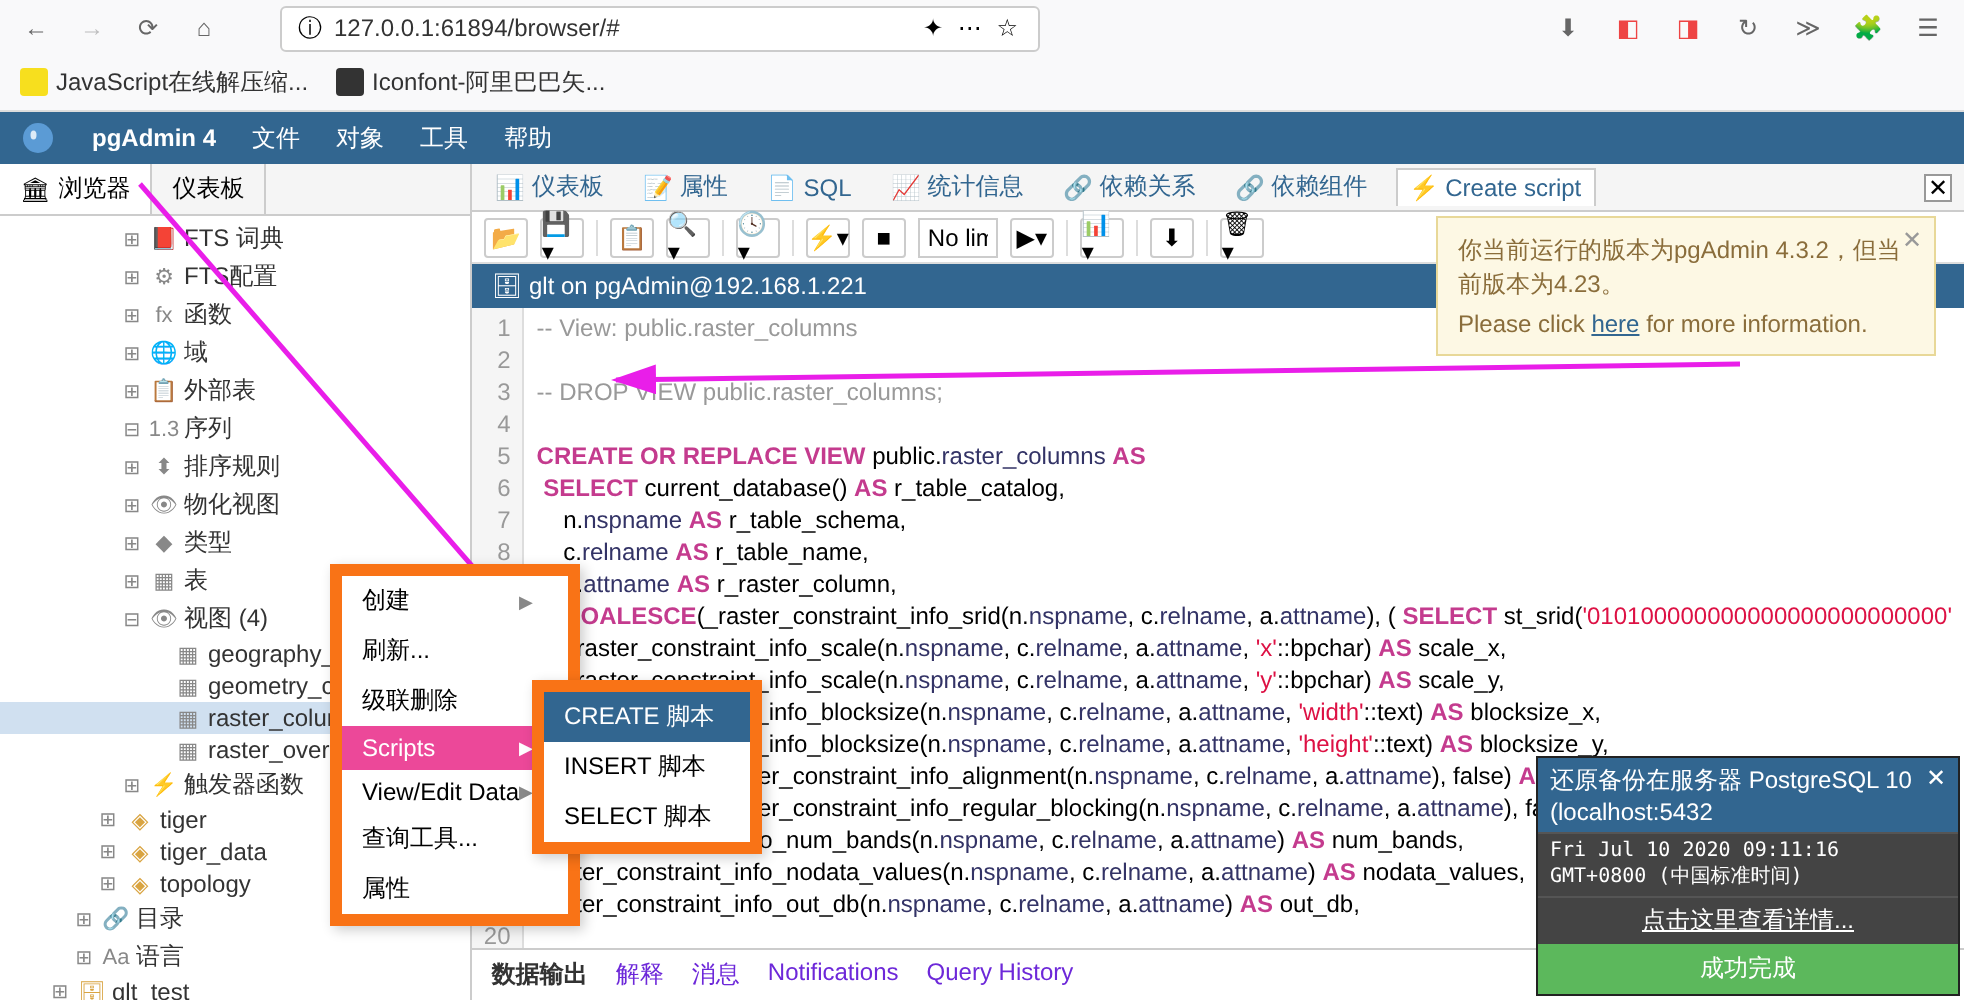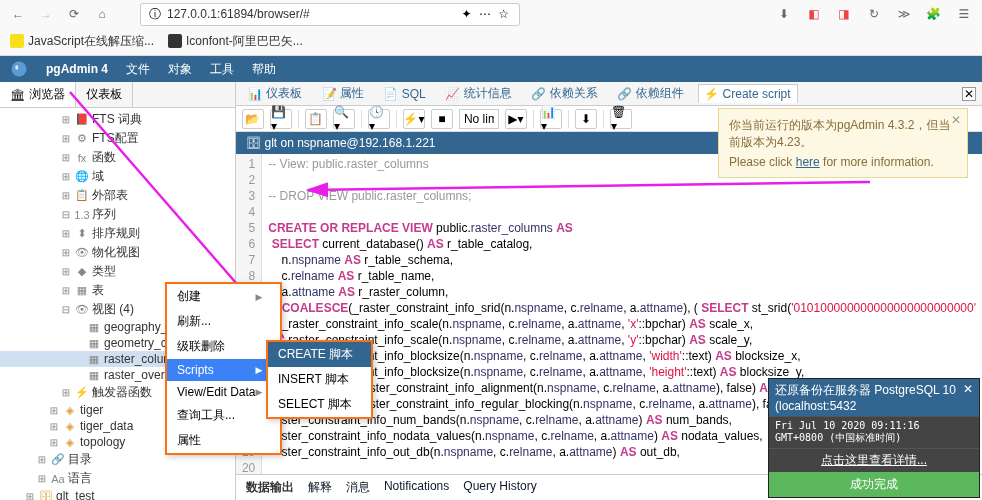--- a/index.html
+++ b/index.html
@@ -43,26 +43,26 @@
 .editor{flex:1;display:flex;background:#fff;overflow:auto;font-family:Consolas,monospace}
 .gutter{background:#f5f5f5;border-right:1px solid #ddd;text-align:right;padding:2px 6px;color:#999;user-select:none}
 .gutter div{height:16px;line-height:16px}
 .code{padding:2px 6px;flex:1}
 .code-line{height:16px;line-height:16px;white-space:pre}
 .kw{color:#c43b8e;font-weight:bold}
 .str{color:#d14}
 .cmt{color:#999}
 .ident{color:#336}
 .bottom-tabs{display:flex;border-top:1px solid #ccc;background:#fff;padding:4px 10px;gap:14px}
-.btab{color:#0f172a;cursor:pointer}
+.btab{color:#6d28d9;cursor:pointer}
 .btab.active{color:#333;font-weight:bold}
-.ctx-menu{position:absolute;background:#fff;border:2px solid #f97316;box-shadow:2px 2px 6px rgba(0,0,0,0.2);z-index:20;min-width:100px}
+.ctx-menu{position:absolute;background:#fff;border:6px solid #f97316;box-shadow:2px 2px 6px rgba(0,0,0,0.2);z-index:20;min-width:100px}
 .ctx-item{padding:4px 18px 4px 10px;cursor:pointer;display:flex;align-items:center;justify-content:space-between}
 .ctx-item:hover,.ctx-item.hl{background:#326690;color:#fff}
-.ctx-item.hl-blue{background:#3b82f6;color:#fff}
+.ctx-item.hl-blue{background:#ec4899;color:#fff}
 .submenu-arrow{font-size:9px;color:#888}
 .ctx-item.hl .submenu-arrow,.ctx-item.hl-blue .submenu-arrow{color:#fff}
 .arrow-svg{position:absolute;pointer-events:none;z-index:12}
 .restore-toast{position:absolute;right:2px;bottom:2px;width:212px;background:#444;color:#fff;font-size:11px;z-index:30;border:1px solid #222}
 .restore-header{background:#326690;padding:3px 6px;display:flex;}
 .restore-row{padding:3px 6px;text-align:center;border-top:1px solid #555}
 .restore-success{background:#5cb85c;padding:4px;text-align:center}
 .watermark{position:absolute;right:10px;bottom:10px;color:rgba(0,0,0,0.08);font-size:18px;font-weight:bold;z-index:1;letter-spacing:2px}
 </style>
 </head>
@@ -293,21 +293,21 @@
       <div class="tool-btn">🗑▾</div>
     </div>
 
     <div class="notice">
       <span class="notice-close">✕</span>
       <div style="color:#8a6d3b">你当前运行的版本为pgAdmin 4.3.2，但当前版本为4.23。</div>
       <div style="color:#8a6d3b;margin-top:4px"><span>Please click </span><a style="color:#326690;text-decoration:underline">here</a><span> for more information.</span></div>
     </div>
 
     <div class="conn-bar">
-      <span>🗄</span>&nbsp;<span>glt on nspname@192.168.1.221</span>
+      <span>🗄</span>&nbsp;<span>glt on pgAdmin@192.168.1.221</span>
     </div>
 
     <div class="editor">
       <div class="gutter" id="gutter">
           <div>1</div>
           <div>2</div>
           <div>3</div>
           <div>4</div>
           <div>5</div>
           <div>6</div>

